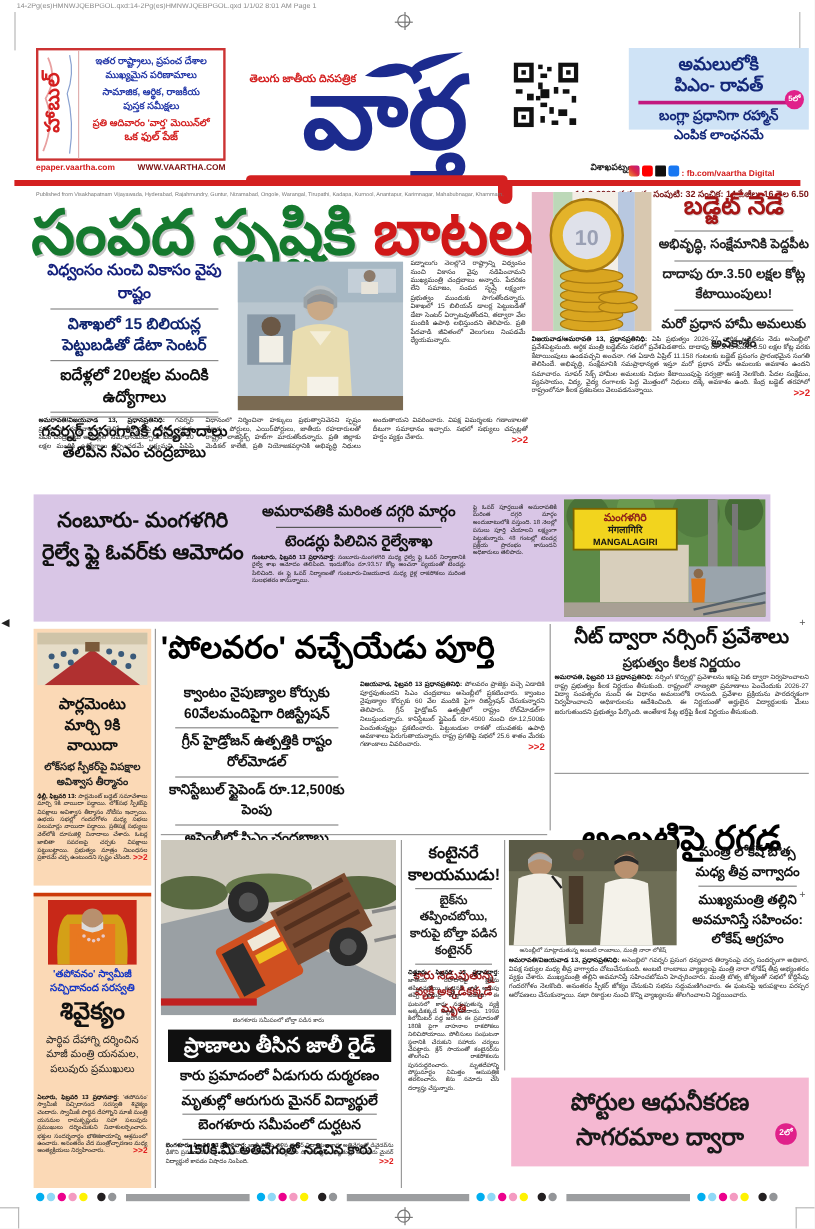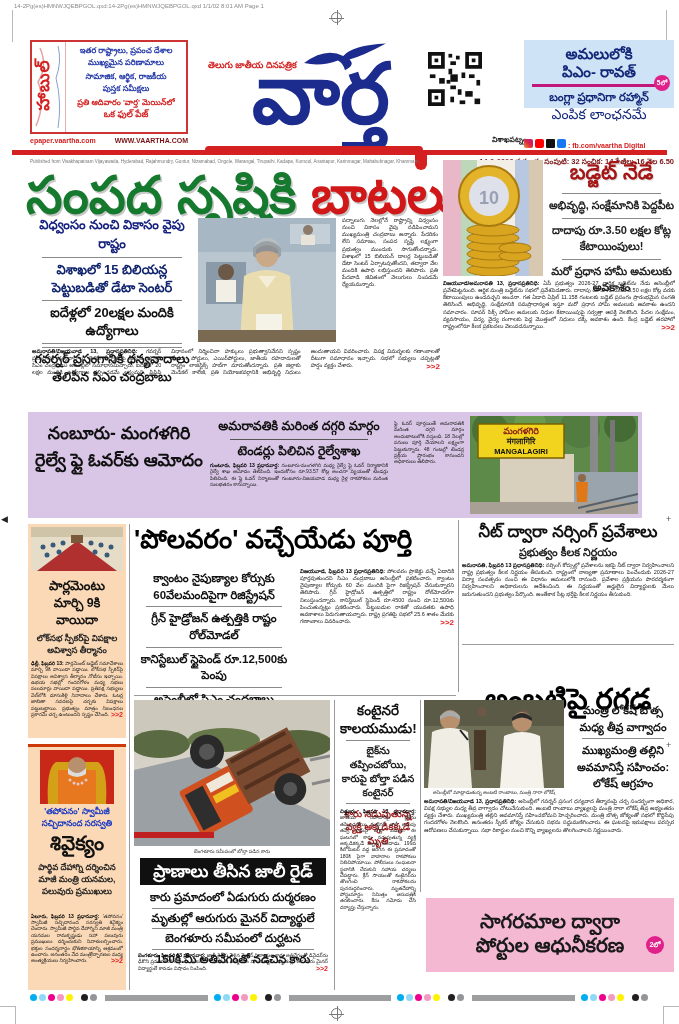--- a/index.html
+++ b/index.html
@@ -105,21 +105,21 @@
   </svg>
   <div class="abs" style="left:492px;top:135px;font-size:7.5px;font-weight:bold;color:#222">విశాఖపట్నం</div>
 
   <div class="abs ctr" style="left:524px;top:40px;width:150px;height:68px;background:#cfe3f6;padding:5px 2px 2px">
     <div style="font-size:15px;font-weight:800;color:#14287a;line-height:1.2">అమలులోకి</div>
     <div style="font-size:15px;font-weight:800;color:#14287a;line-height:1.2">పిఎం- రావత్</div>
     <div style="position:relative;height:3px;background:#c2187e;margin:3px 6px 2px">
       <div style="position:absolute;right:-4px;top:-9px;width:16px;height:16px;border-radius:50%;background:#e0218a;color:#fff;font-size:6.5px;font-weight:bold;line-height:16px;text-align:center">5లో</div>
     </div>
     <div style="font-size:11.5px;font-weight:bold;color:#14287a;line-height:1.45">బంగ్లా ప్రధానిగా రహ్మాన్</div>
-    <div style="font-size:14px;font-weight:normal;color:#14287a">ఎంపిక లాంఛనమే</div>
+    <div style="font-size:11px;font-weight:bold;color:#14287a">ఎంపిక లాంఛనమే</div>
   </div>
   <div class="abs" style="left:524px;top:134px;width:152px;white-space:nowrap">
     <span class="icon" style="background:linear-gradient(45deg,#f09433,#dc2743,#bc1888)"></span><span class="icon" style="background:#ff0000"></span><span class="icon" style="background:#111;border-radius:1px"></span><span class="icon" style="background:#1877f2"></span><span style="font-size:7px;font-weight:bold;color:#d42020">: fb.com/vaartha Digital</span>
   </div>
 
   <div class="abs" style="left:12px;top:150px;width:655px;height:5px;background:#d42020"></div>
   <div class="abs" style="left:30px;top:159px;width:390px;font-size:4.6px;color:#777;white-space:nowrap;overflow:hidden">Published from Visakhapatnam Vijayawada, Hyderabad, Rajahmundry, Guntur, Nizamabad, Ongole, Warangal, Tirupathi, Kadapa, Kurnool, Anantapur, Karimnagar, Mahabubnagar, Khammam, Nellore, Nalgonda, Tadepalligudem, Srikakulam</div>
   <div class="abs" style="left:380px;top:157px;width:294px;font-size:7.5px;font-weight:bold;color:#7a1515;text-align:right">14-2-2026 శుక్రవారం సంపుటి: 32 సంచిక: 14 పేజీలు 16 వెల 6.50</div>
 
   <div class="abs" style="left:26px;top:165px;width:420px;height:78px;white-space:nowrap">
@@ -278,21 +278,21 @@
           <circle cx="30" cy="30" r="1.5"></circle>
           <circle cx="34" cy="33" r="1.5"></circle>
           <circle cx="38" cy="34" r="1.5"></circle>
           <circle cx="42" cy="33" r="1.5"></circle>
           <circle cx="46" cy="30" r="1.5"></circle>
         </g>
     </svg>
     <div class="ctr" style="font-size:8.5px;font-weight:bold;color:#1636c4;margin-top:2px">'తపోవనం' స్వామీజీ</div>
     <div class="ctr" style="font-size:8.5px;font-weight:bold;color:#1636c4">సచ్చిదానంద సరస్వతి</div>
     <div class="ctr" style="font-size:20px;font-weight:800;color:#111;margin:2px 0">శివైక్యం</div>
-    <div class="ctr" style="font-size:8.5px;font-weight:bold;color:#222;line-height:1.4;margin-bottom:15px">పార్థివ దేహాగ్ని దర్శించిన మాజీ మంత్రి యనమల, పలువురు ప్రముఖులు</div>
+    <div class="ctr" style="font-size:8.5px;font-weight:normal;color:#222;line-height:1.4;margin-bottom:15px">పార్థివ దేహాగ్ని దర్శించిన మాజీ మంత్రి యనమల, పలువురు ప్రముఖులు</div>
     <div class="tiny2" style="height:92px">
       <span class="dl">ఏలూరు, ఫిబ్రవరి 13 ప్రధానవార్త:</span><span> 'తపోవనం' స్వామీజీ సచ్చిదానంద సరస్వతి శివైక్యం చెందారు. స్వామీజీ పార్థివ దేహాగ్నిని మాజీ మంత్రి యనమల రామకృష్ణుడు సహా పలువురు ప్రముఖులు దర్శించుకుని నివాళులర్పించారు. భక్తుల సందర్శనార్థం భౌతికకాయాన్ని ఆశ్రమంలో ఉంచారు. అనంతరం వేద మంత్రోచ్ఛారణల మధ్య అంత్యక్రియలు నిర్వహించారు.</span>
       <span class="more" style="font-size:7px">&gt;&gt;2</span>
     </div>
   </div>
 
   <div class="abs" style="left:134px;top:524px;width:330px;font-size:26px;font-weight:700;color:#000;white-space:nowrap">'పోలవరం' వచ్చేయేడు పూర్తి</div>
   <div class="abs ctr" style="left:136px;top:570px;width:156px">
     <div style="font-size:11.5px;font-weight:bold;color:#111;line-height:1.45">క్వాంటం నైపుణ్యాల కోర్సుకు 60వేలమందిపైగా రిజిస్ట్రేషన్</div>
     <hr class="subsep">
@@ -332,22 +332,22 @@
   <div class="abs ctr" style="left:572px;top:702px;width:102px">
     <div style="font-size:11px;font-weight:bold;color:#111;line-height:1.5">మంత్రి లోకేష్ బొత్స మధ్య తీవ్ర వాగ్వాదం</div>
     <hr class="subsep">
     <div style="font-size:11px;font-weight:bold;color:#111;line-height:1.5">ముఖ్యమంత్రి తల్లిని అవమానిస్తే సహించం: లోకేష్ ఆగ్రహం</div>
   </div>
   <div class="abs tiny" style="left:424px;top:798px;width:250px;height:94px">
     <span class="dl">అమరావతి/విజయవాడ 13, ప్రధానప్రతినిధి:</span><span> అసెంబ్లీలో గవర్నర్ ప్రసంగ ధన్యవాద తీర్మానంపై చర్చ సందర్భంగా అధికార, విపక్ష సభ్యుల మధ్య తీవ్ర వాగ్వాదం చోటుచేసుకుంది. అంబటి రాంబాబు వ్యాఖ్యలపై మంత్రి నారా లోకేష్ తీవ్ర అభ్యంతరం వ్యక్తం చేశారు. ముఖ్యమంత్రి తల్లిని అవమానిస్తే సహించబోమని హెచ్చరించారు. మంత్రి బొత్స జోక్యంతో సభలో కొద్దిసేపు గందరగోళం నెలకొంది. అనంతరం స్పీకర్ జోక్యం చేసుకుని సభను సద్దుమణిగించారు. ఈ ఘటనపై ఇరుపక్షాలు పరస్పర ఆరోపణలు చేసుకున్నాయి. సభా రికార్డుల నుంచి కొన్ని వ్యాఖ్యలను తొలగించాలని నిర్ణయించారు.</span>
   </div>
 
   <div class="abs ctr" style="left:426px;top:898px;width:248px;height:74px;background:#f5b8d2;padding-top:10px">
+    <div style="font-size:20px;font-weight:800;color:#1a1a1a">పోర్టుల ఆధునీకరణ</div>
     <div style="font-size:20px;font-weight:800;color:#1a1a1a;line-height:1.3">సాగరమాల ద్వారా</div>
-    <div style="font-size:20px;font-weight:800;color:#1a1a1a">పోర్టుల ఆధునీకరణ</div>
     <div style="position:absolute;right:10px;top:38px;width:18px;height:18px;border-radius:50%;background:#e0218a;color:#fff;font-size:7px;font-weight:bold;line-height:18px;text-align:center">2లో</div>
   </div>
 
   <div class="abs ctr" style="left:340px;top:702px;width:76px">
     <div style="font-size:13.5px;font-weight:800;color:#111;line-height:1.3">కంటైనరే కాలయముడు!</div>
     <hr class="subsep" style="margin:3px 6px">
     <div style="font-size:10px;font-weight:bold;color:#222;line-height:1.4">బైక్‌ను తప్పించబోయి, కారుపై బోల్తా పడిన కంటైనర్</div>
     <hr class="subsep" style="margin:3px 6px">
     <div style="font-size:9.5px;font-weight:bold;color:#a02020;line-height:1.4">కారు నడుపుతున్న వ్యక్తి అక్కడికక్కడే మృతి</div>
   </div>

